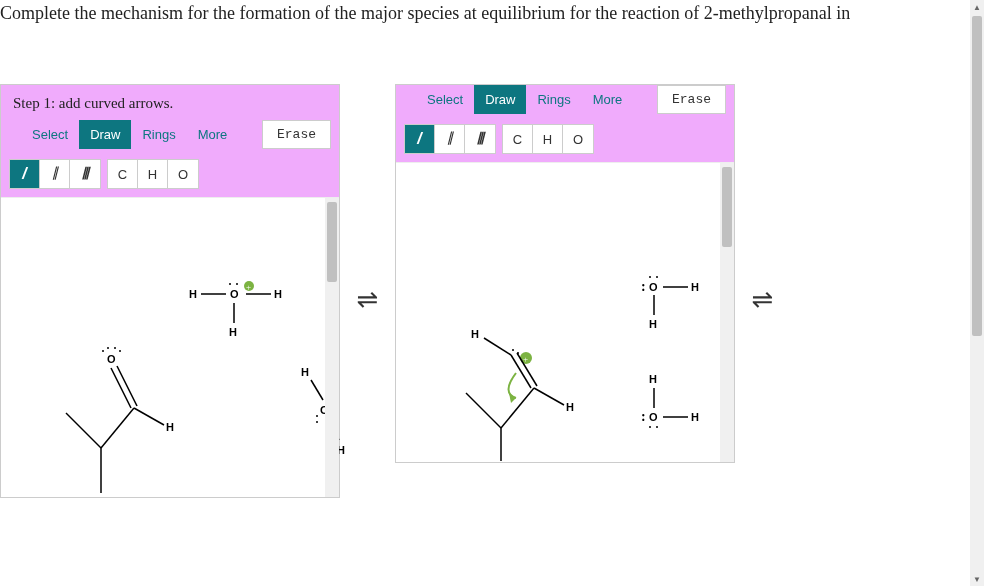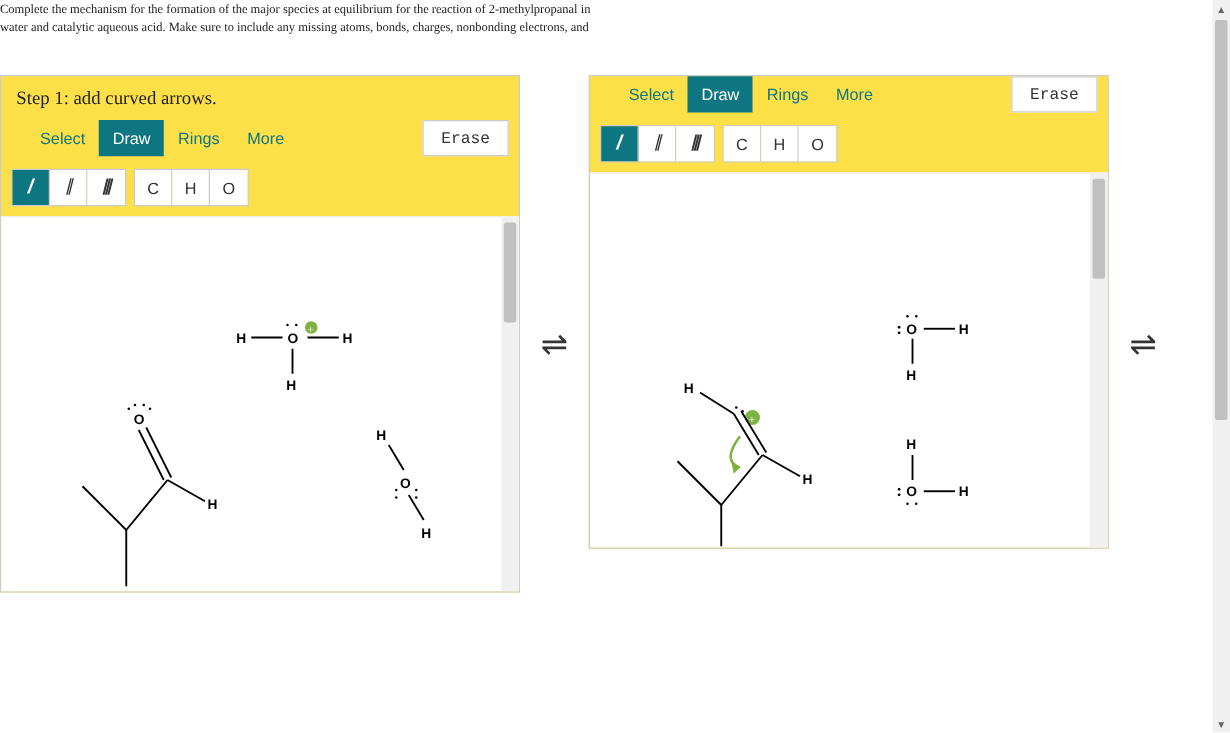--- a/index.html
+++ b/index.html
@@ -8,34 +8,34 @@
       font-size: 14px;
       color: #333;
       background: #fff;
       width: 984px;
       height: 586px;
       overflow: hidden;
       position: relative;
     }
     .question-text {
       padding: 0 10px 20px 0;
-      font-size: 10px;
+      font-size: 18px;
       line-height: 1.5;
       color: #222;
     }
     .panels {
       display: flex;
       gap: 0;
       align-items: flex-start;
       padding: 10px 0 0 0;
     }
     .panel {
       border: 1px solid #ccc;
-      background: #fde047;
-      width: 416px;
+      background: #f0abfc;
+      width: 340px;
       position: relative;
     }
     .panel-header {
       font-family: Georgia, serif;
       font-size: 15px;
       padding: 10px 12px 8px 12px;
       color: #222;
     }
     .toolbar {
       display: flex;
@@ -139,21 +139,21 @@
     .chem-dots { fill: #000; }
     .lone-pair { font-size: 14px; font-weight: bold; }
     .charge { font-size: 9px; }
     .arrow-curve { stroke: #7cb342; stroke-width: 2; fill: none; }
   </style>
 </head>
 <body>
 
 <div class="question-text">
   <span>Complete the mechanism for the formation of the major species at equilibrium for the reaction of 2-methylpropanal in</span><br>
-  <span>water and catalytic aqueous acid. Make sure to include any missing atoms, bonds, charges, nonbonding electrons, and</span><br>
+  <br>
 </div>
 
 <div class="panels">
 
   <div class="panel">
     <div class="panel-header">Step 1: add curved arrows.</div>
     <div class="toolbar">
       <div class="toolbar-left">
         <div class="tab">Select</div>
         <div class="tab active">Draw</div>

